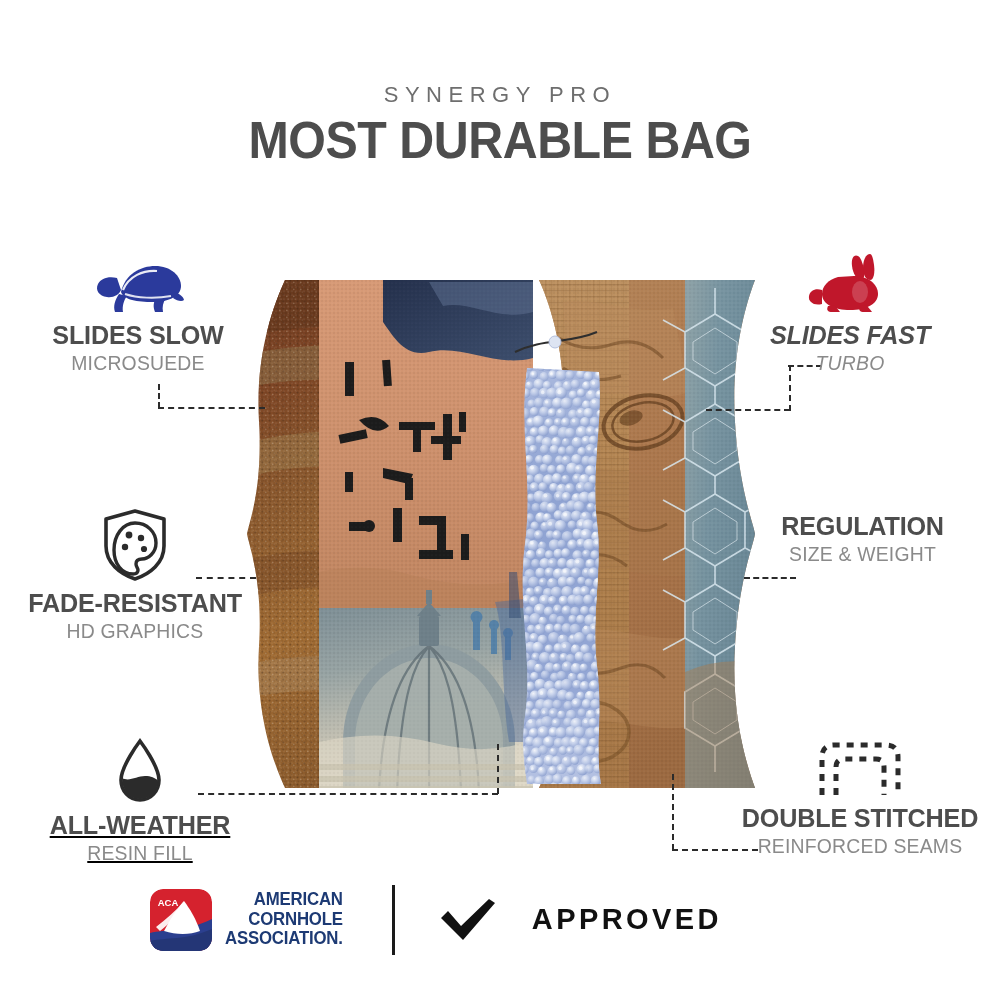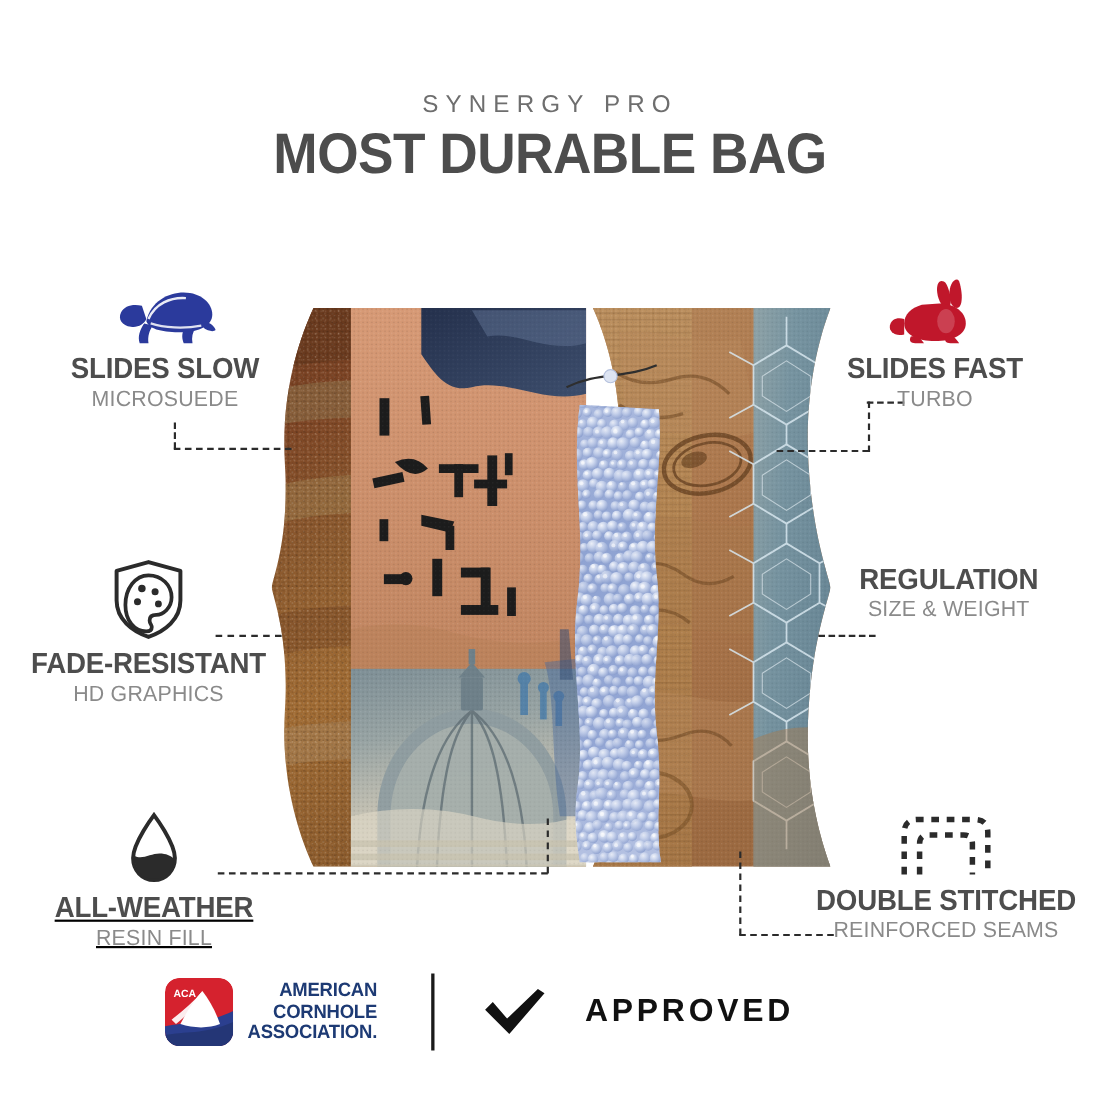--- a/index.html
+++ b/index.html
@@ -28,22 +28,22 @@
   .feature .ficon{height:62px;display:flex;align-items:flex-end;justify-content:center;}
   .feature .ftitle{
     font-size:26.5px;font-weight:700;color:#4d4d4d;letter-spacing:-0.2px;
     transform:scaleX(0.95);transform-origin:center;white-space:nowrap;margin-top:6px;
   }
   .feature .fsub{
     font-size:20px;font-weight:400;color:#8a8a8a;letter-spacing:0.2px;
     white-space:nowrap;margin-top:1px;transform:scaleX(0.97);transform-origin:center;
   }
 
-  #f-slow{left:20px;top:252px;width:260px;}
-  #f-fast{left:720px;top:252px;width:260px;}
+  #f-slow{left:8px;top:252px;width:260px;}
+  #f-fast{left:720px;top:252px;width:260px;font-style:italic;}
   #f-fade{left:0px;top:520px;width:270px;}
   #f-reg {left:730px;top:505px;width:265px;}
   #f-weather{left:10px;top:742px;width:260px;text-decoration:underline;}
   #f-stitch{left:720px;top:735px;width:280px;text-align:center;}
 
   
   #bagwrap{position:absolute;left:233px;top:272px;width:535px;height:520px;}
   .hdash{
     position:absolute;height:0;border-top:2.4px dashed #2b2b2b;
   }

